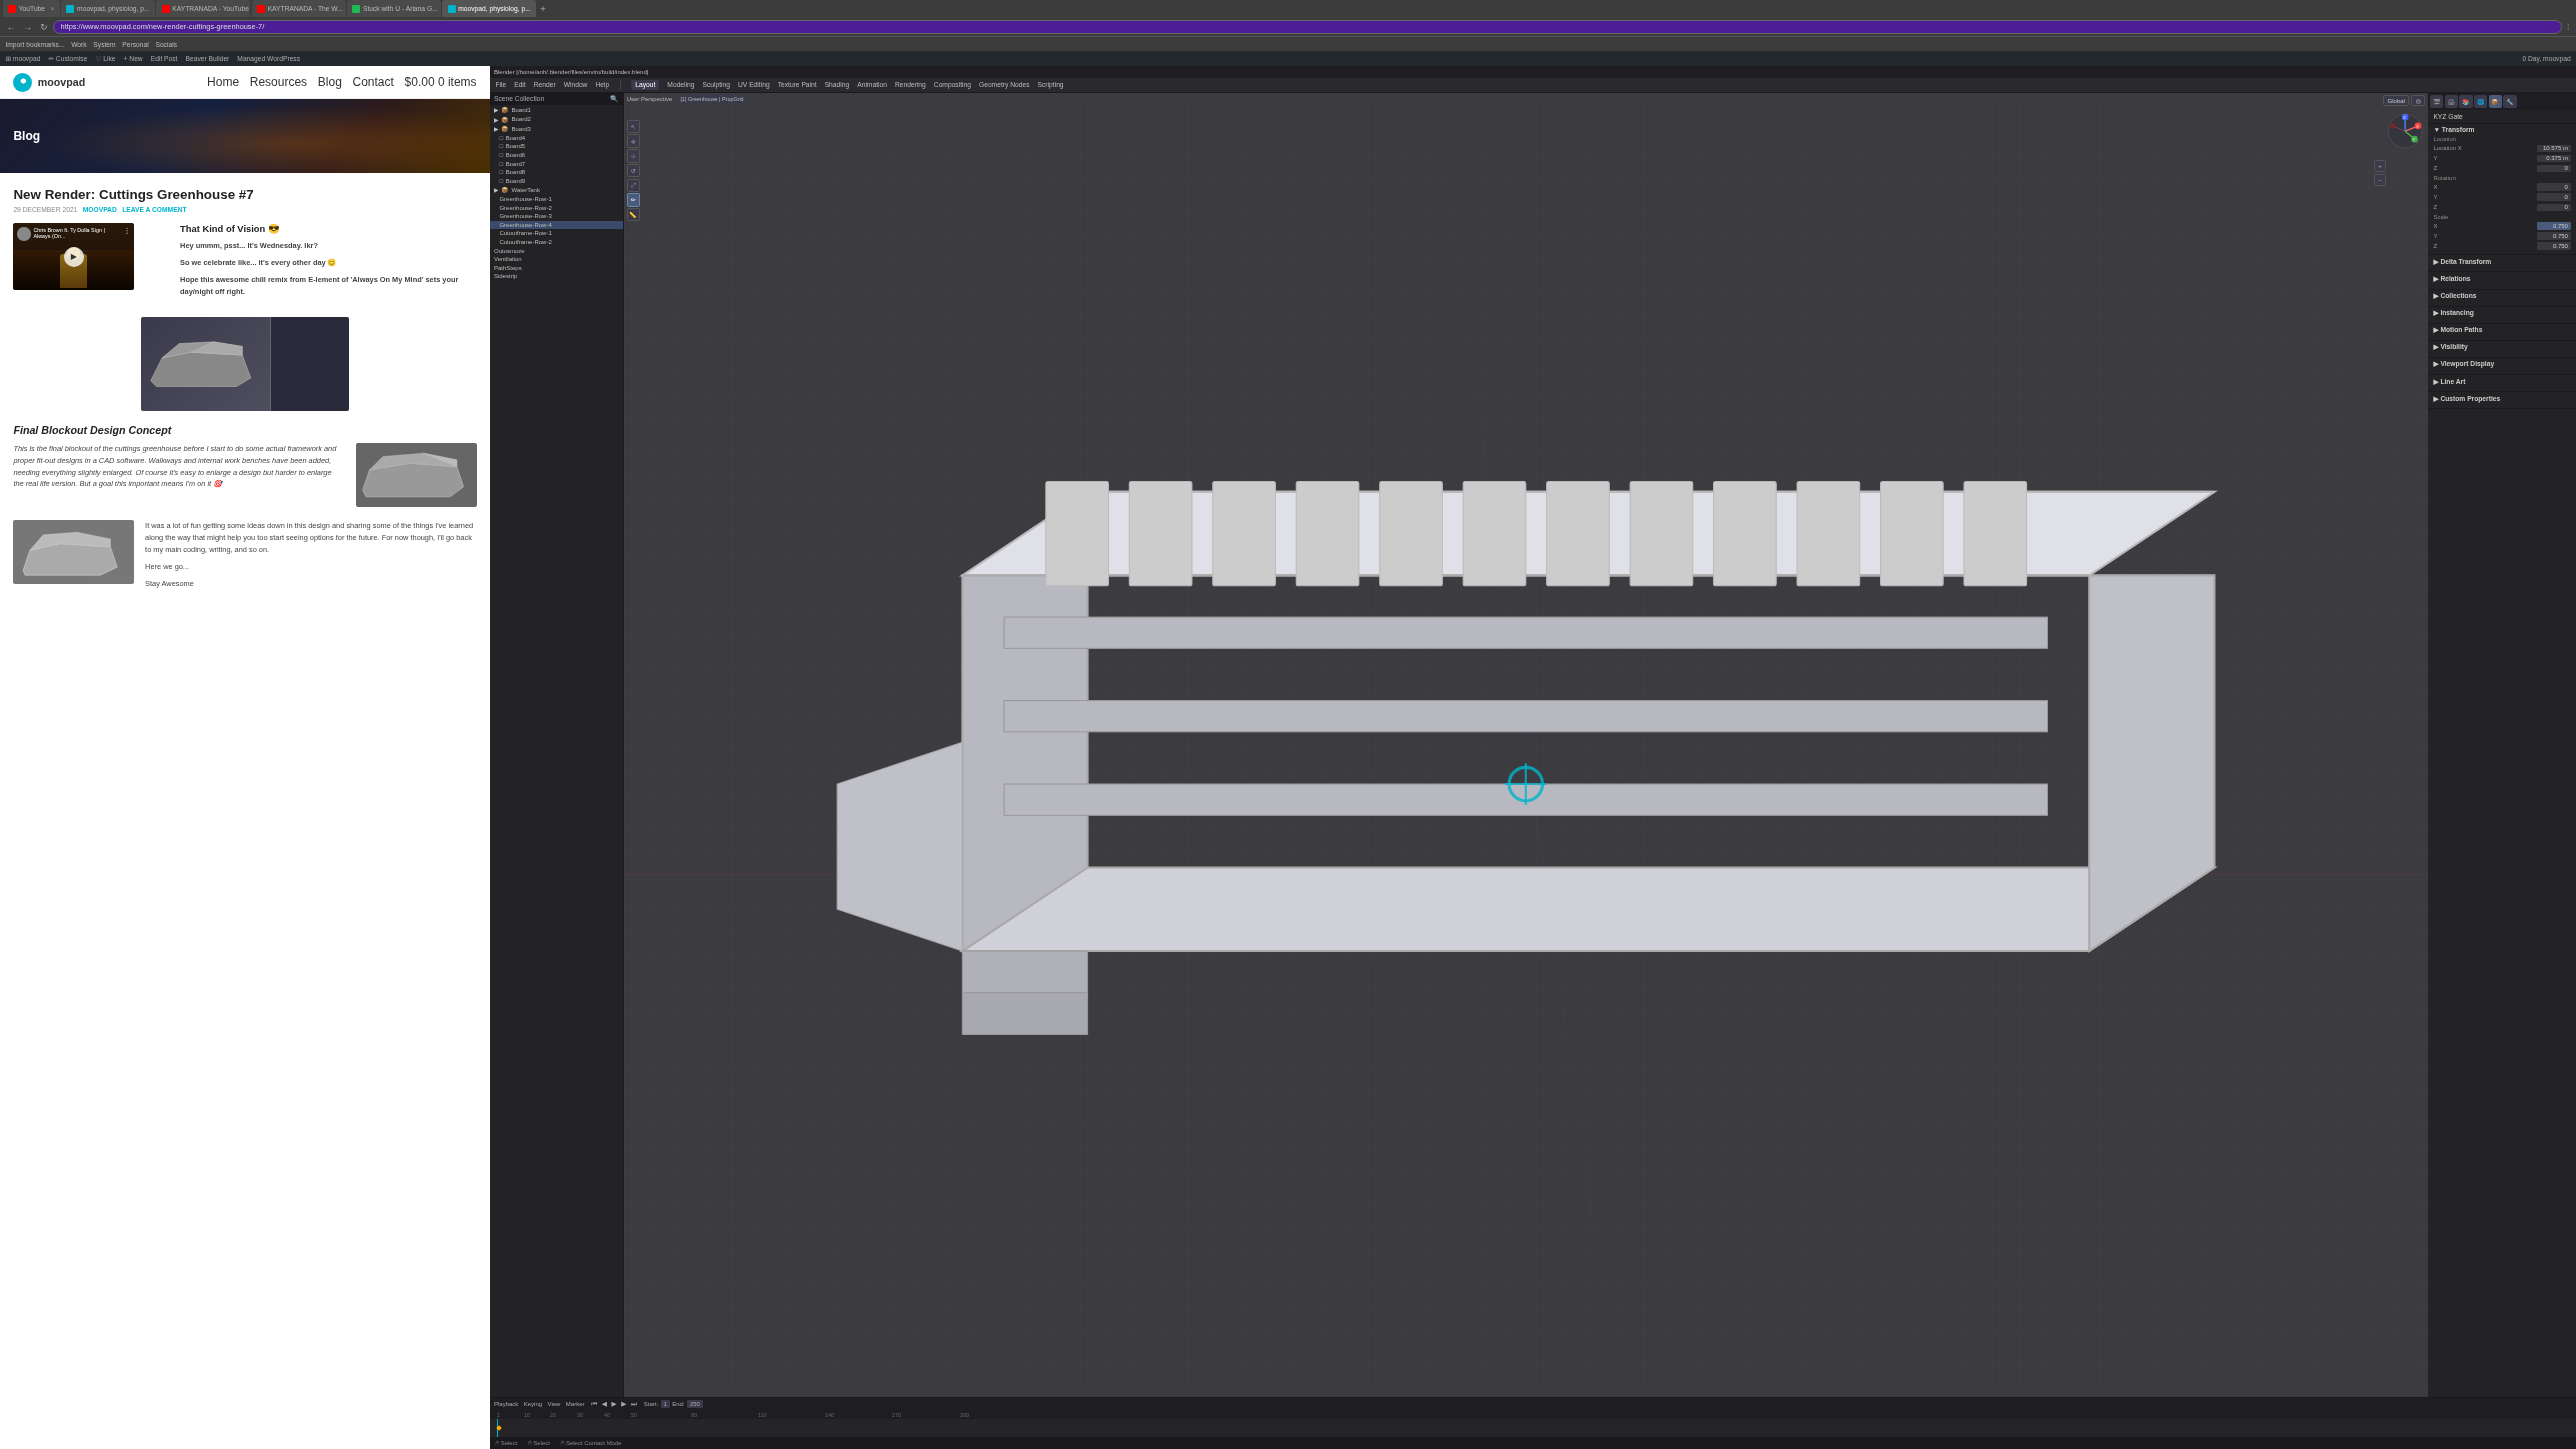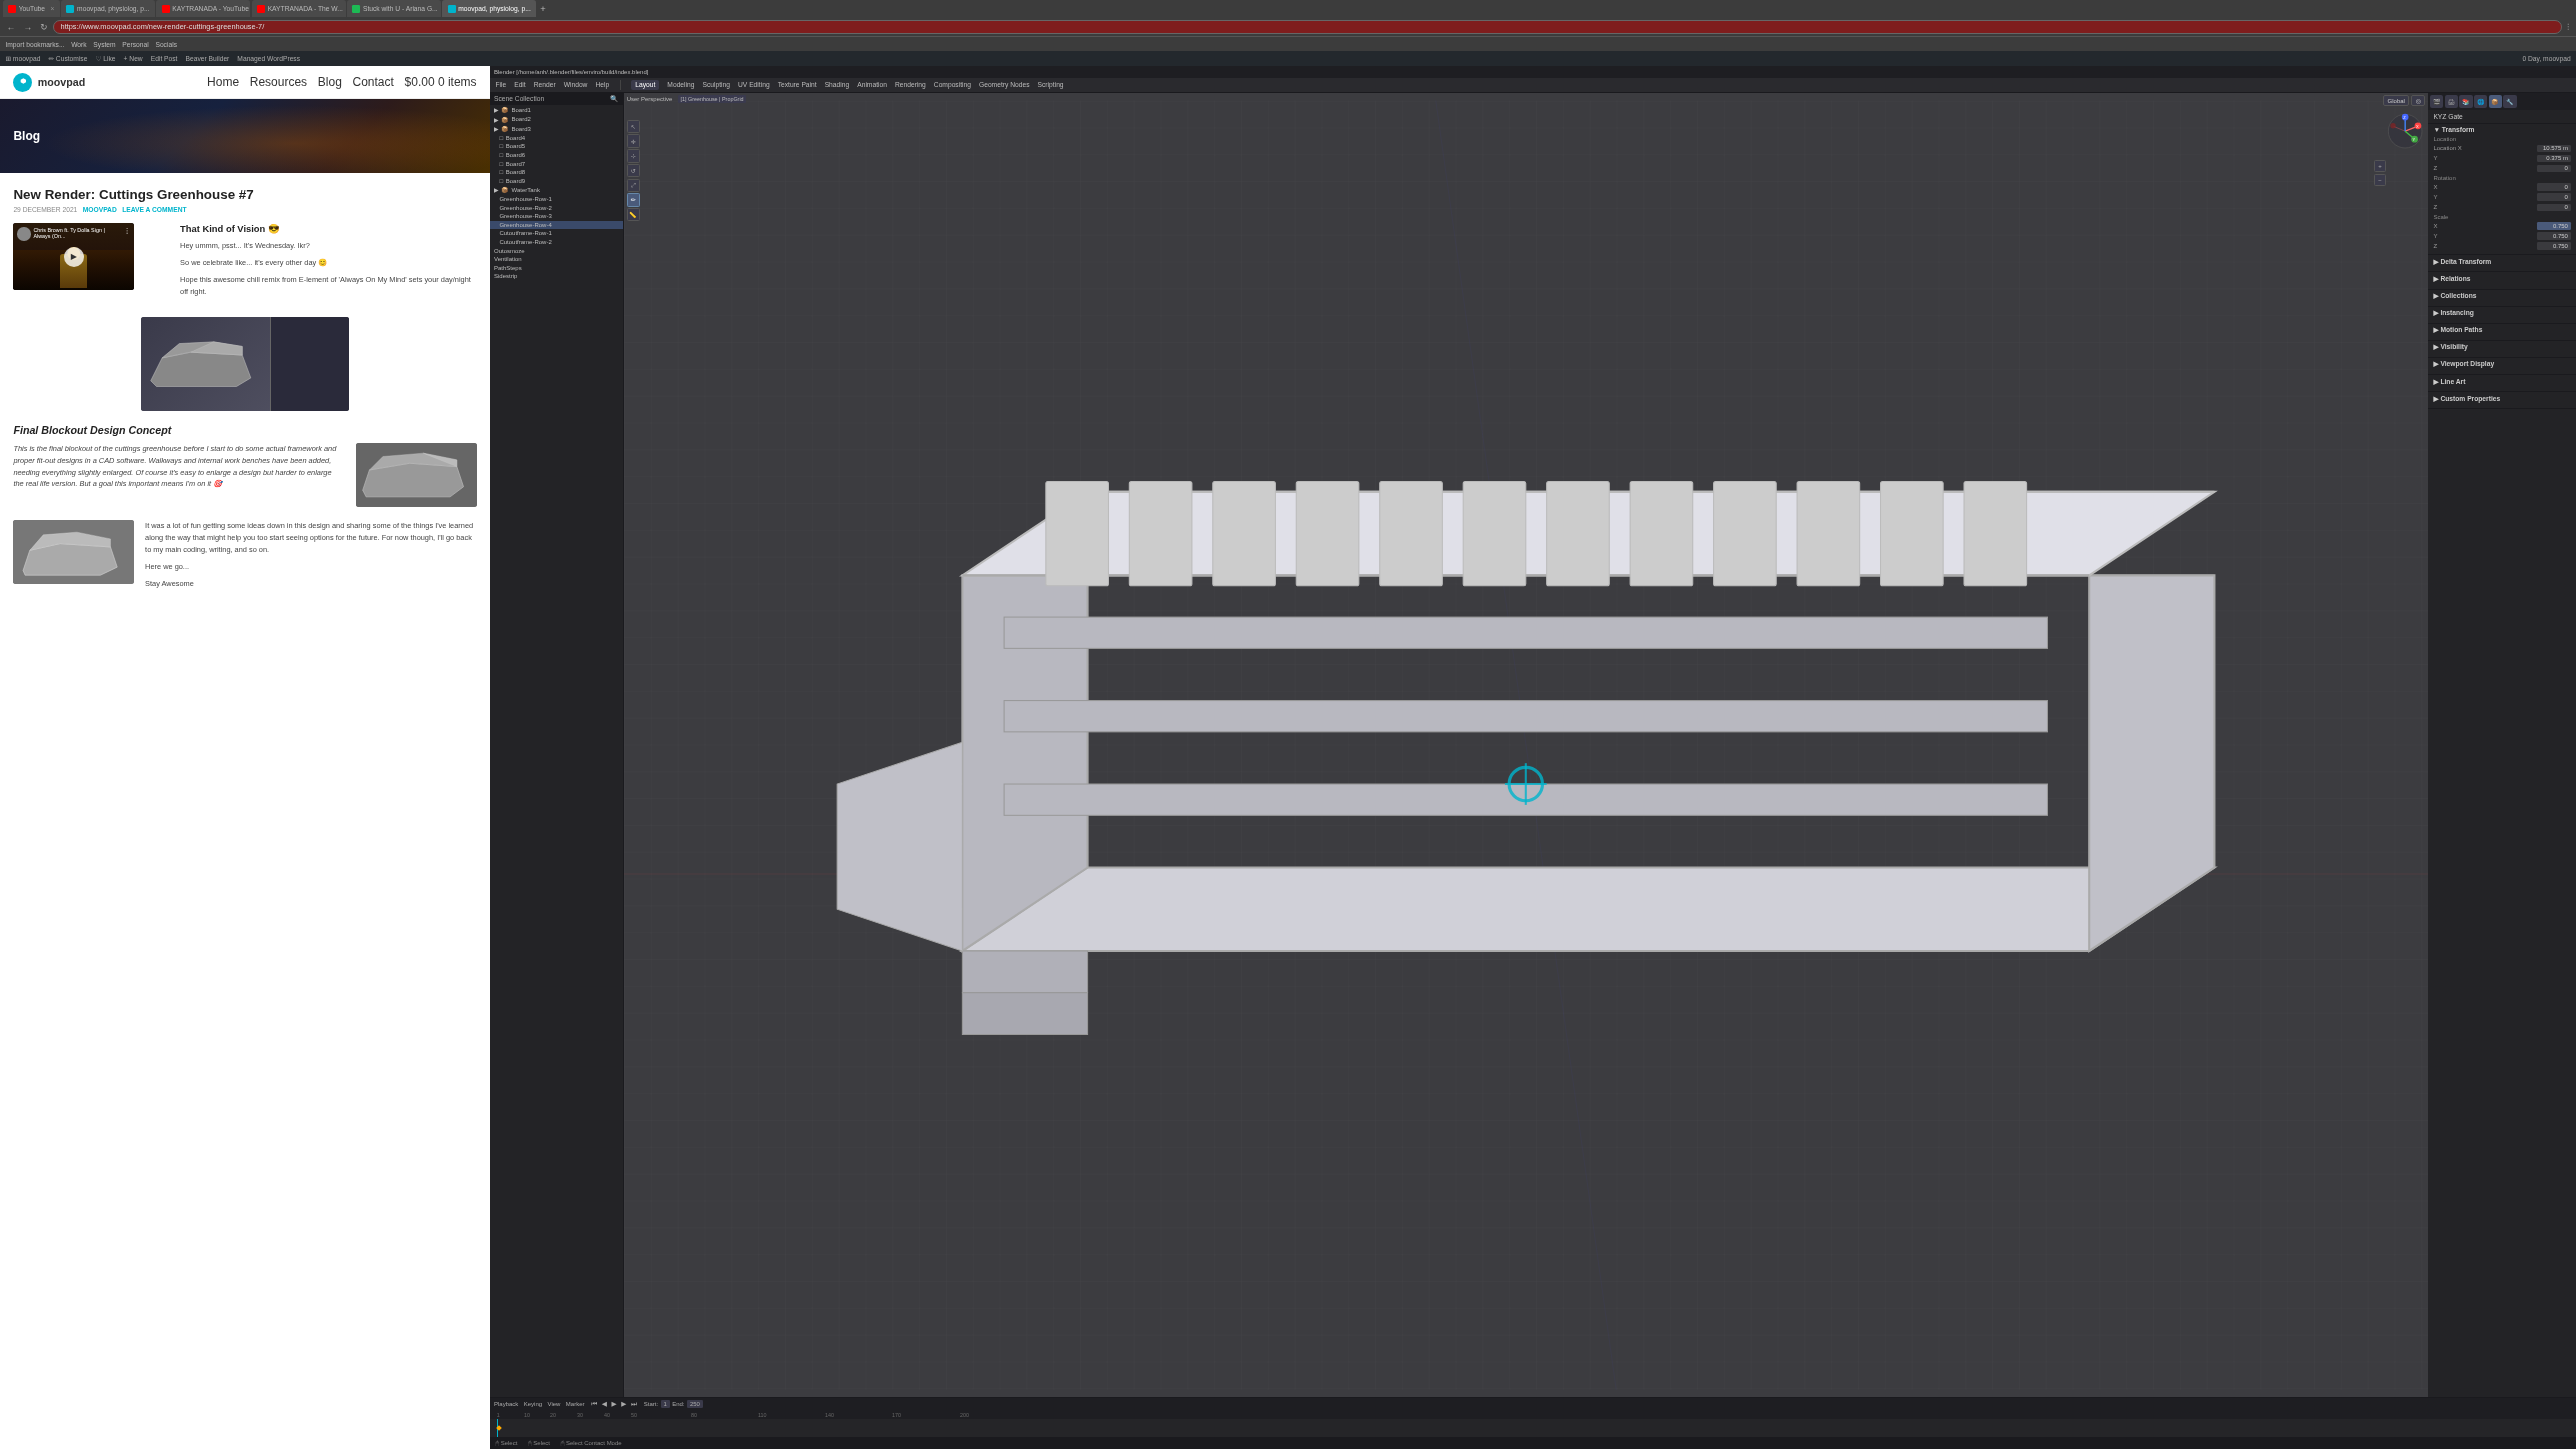--- a/index.html
+++ b/index.html
@@ -18,21 +18,21 @@
 
     .tab-bar { background: #3c3c3c; display: flex; align-items: center; height: 17.4px; padding: 0 2.7px; gap: 1.3px; }
     .tab { display: flex; align-items: center; gap: 2.7px; padding: 2px 5.4px; border-radius: 2.7px 2.7px 0 0; font-size: 6.7px; color: #bbb; max-width: 94px; overflow: hidden; white-space: nowrap; cursor: pointer; background: #4a4a4a; height: 100%; }
     .tab.active { background: #555; color: #fff; }
     .tab-favicon { width: 8px; height: 8px; background: #888; border-radius: 1.3px; flex-shrink: 0; }
     .tab-close { margin-left: 2.7px; opacity: 0.6; font-size: 6.7px; }
     .tab-add { background: none; border: none; color: #bbb; font-size: 9.4px; cursor: pointer; padding: 0 2.7px; }
 
     .nav-bar { background: #3c3c3c; display: flex; align-items: center; padding: 1.3px 4px; gap: 2.7px; height: 19px; }
     .nav-btn { background: none; border: none; color: #aaa; cursor: pointer; font-size: 8.7px; padding: 1.3px 2.7px; }
-    .address-bar { flex: 1; background: #7f1d1d; border: 0.7px solid #666; border-radius: 8px; padding: 1.3px 6.7px; color: #ddd; font-size: 7.4px; }
+    .address-bar { flex: 1; background: #4c1d95; border: 0.7px solid #666; border-radius: 8px; padding: 1.3px 6.7px; color: #ddd; font-size: 7.4px; }
     .nav-right { display: flex; gap: 2.7px; color: #aaa; font-size: 7.4px; align-items: center; }
 
     .bookmark-bar { background: #3c3c3c; border-top: 0.7px solid #555; display: flex; align-items: center; padding: 1.3px 5.4px; gap: 6.7px; height: 14.8px; font-size: 6.7px; color: #bbb; }
     .bookmark-item { cursor: pointer; white-space: nowrap; }
 
     .wp-bar { background: #23282d; display: flex; align-items: center; padding: 0 5.4px; height: 14.8px; gap: 8px; font-size: 6.7px; color: #aaa; }
     .wp-bar-item { cursor: pointer; color: #aaa; }
 
     
     .main-split { display: flex; flex: 1; overflow: hidden; }
@@ -61,21 +61,21 @@
     .post-section { display: flex; gap: 10.7px; margin-bottom: 13.4px; }
     .video-thumb { width: 121px; height: 67px; flex-shrink: 0; background: #1a1a2e; border-radius: 2.7px; position: relative; overflow: hidden; }
     .video-thumb-img { width: 100%; height: 100%; background: linear-gradient(to bottom, #2a1a0a, #1a0a0a); position: relative; }
     .video-avatar { width: 13.4px; height: 13.4px; border-radius: 50%; background: #888; position: absolute; top: 4px; left: 4px; }
     .video-title-text { position: absolute; top: 4px; left: 20px; font-size: 5.4px; color: #fff; max-width: 81px; }
     .video-menu { position: absolute; top: 4px; right: 4px; color: #fff; font-size: 6.7px; cursor: pointer; }
     .video-play { position: absolute; top: 50%; left: 50%; transform: translate(-50%, -50%); width: 20px; height: 20px; background: rgba(255,255,255,0.8); border-radius: 50%; display: flex; align-items: center; justify-content: center; color: #333; font-size: 8px; }
 
     .post-text-section { flex: 1; margin-left: 35px; }
     .section-heading { font-size: 9.4px; font-weight: bold; color: #222; margin-bottom: 5.4px; display: flex; align-items: center; gap: 2.7px; }
-    .post-body { font-size: 7.4px; color: #444; line-height: 1.6; }
+    .post-body { font-size: 7.4px; color: #444; line-height: 1.6; font-weight: bold; }
     .post-body p { margin-bottom: 5.4px; }
 
     .final-blockout { margin-bottom: 13.4px; font-style: italic; }
     .two-col { display: flex; gap: 14px; }
     .text-col { flex: 1; }
     .image-col { width: 121px; }
     .blockout-image { width: 100%; height: 64px; background: linear-gradient(135deg, #666, #888); border-radius: 2.7px; overflow: hidden; position: relative; }
 
     .bottom-section { display: flex; gap: 10.7px; }
     .bottom-image { width: 121px; height: 64px; flex-shrink: 0; background: #777; border-radius: 2.7px; }

